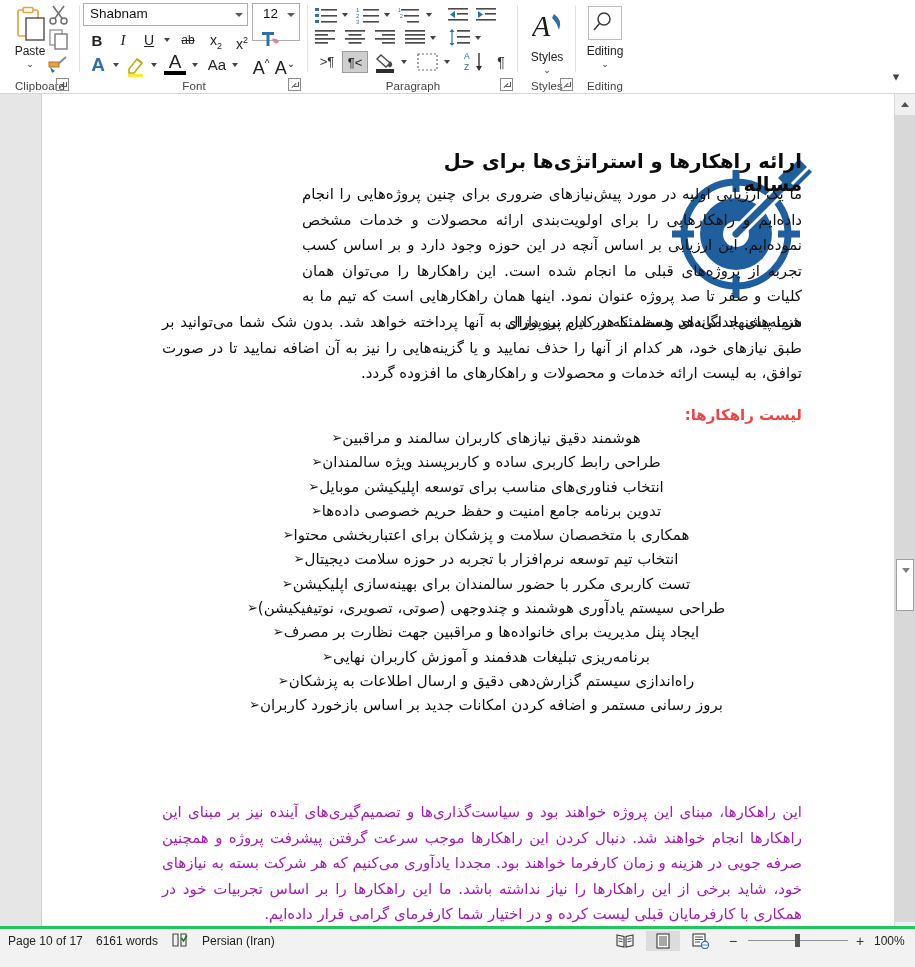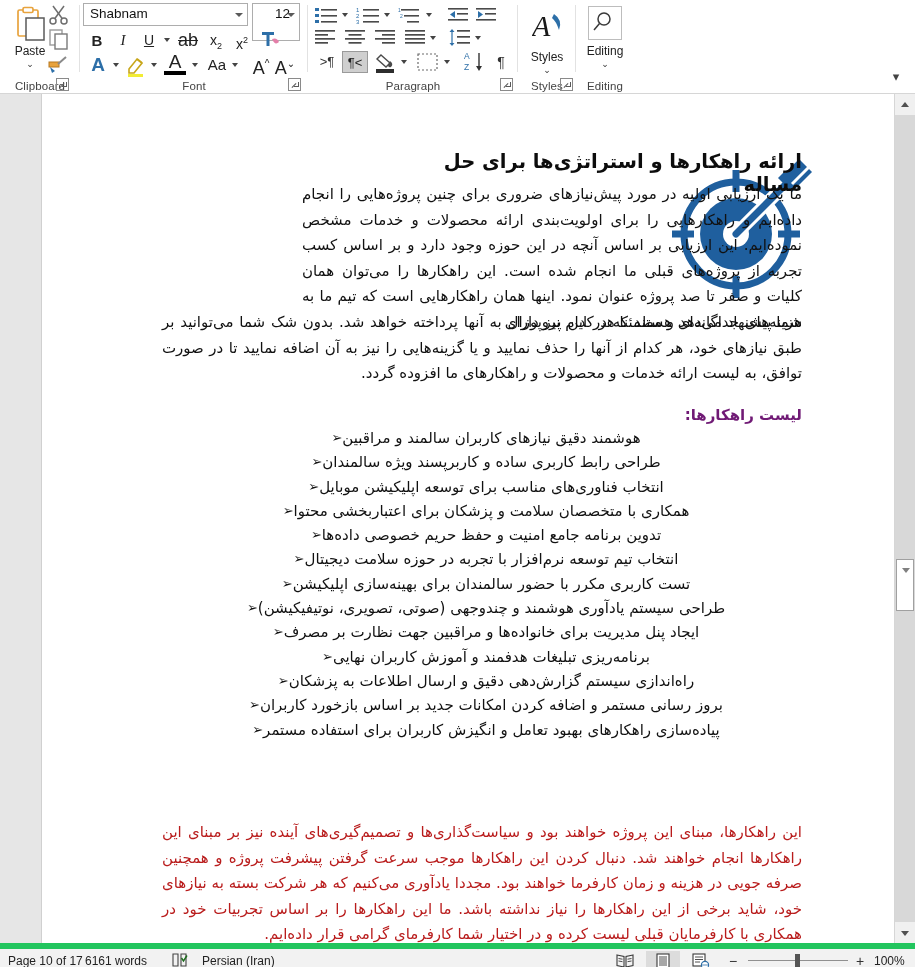--- a/index.html
+++ b/index.html
@@ -47,21 +47,21 @@
   
   #grp-font{left:80px;width:228px;}
   .fname{
     position:absolute;left:3px;top:3px;width:165px;height:23px;
     border:1px solid #adadad;background:#fff;box-sizing:border-box;
     font-size:13.5px;color:#111;padding:2px 4px 0 6px;cursor:text;
   }
   .fsize{
     position:absolute;left:172px;top:3px;width:48px;height:38px;
     border:1px solid #adadad;background:#fff;box-sizing:border-box;
-    font-size:13.5px;color:#111;padding:2px 4px 0 22px;cursor:text;
+    font-size:13.5px;color:#111;padding:2px 4px 0 10px;cursor:text;
   }
   .cb-arrow{
     position:absolute;right:4px;top:9px;width:0;height:0;
     border-left:4px solid transparent;border-right:4px solid transparent;
     border-top:4px solid #5a5a5a;
   }
   .fbtn{position:absolute;cursor:pointer;text-align:center;color:#222;}
 
   
   #grp-par{left:308px;width:210px;}
@@ -128,21 +128,21 @@
     list-style:none;margin:0;padding:0;
   }
   .bullets li{
     position:relative;font-size:15px;line-height:24.3px;color:#111;
     text-align:center;padding:0;white-space:nowrap;
   }
   .bullets li .bl{display:inline-block;}
   .bullets li .bul{display:inline-block;font-size:13px;padding-left:8px;vertical-align:1px;}
   .p-close{
     position:absolute;right:92px;top:706px;width:640px;
-    font-size:15px;line-height:25.5px;color:#b91c1c;text-align:justify;margin-top:20px;
+    font-size:15px;line-height:25.5px;color:#a21caf;text-align:justify;
   }
 
   
   .vscroll{
     position:absolute;right:0;top:94px;width:21px;height:849px;
     background:#f0f0f0;border-left:1px solid #d6d6d6;box-sizing:border-box;
   }
   .vs-track{position:absolute;left:0;top:21px;right:0;bottom:21px;background:#d8d8d8;}
   .vs-btn{
     position:absolute;left:0;width:20px;height:20px;background:#f0f0f0;cursor:pointer;
@@ -157,22 +157,22 @@
     position:absolute;left:1px;width:18px;top:465px;height:52px;
     background:#ffffff;border:1px solid #a0a0a0;box-sizing:border-box;cursor:pointer;
   }
   .vs-thumb:after{
     content:"";position:absolute;left:5px;top:8px;width:0;height:0;
     border-left:4px solid transparent;border-right:4px solid transparent;border-top:5px solid #808080;
   }
 
   
   .status{
-    position:absolute;left:0;bottom:0;width:915px;height:24px;
-    background:#f2f2f2;border-top:6px solid #22c55e;box-sizing:border-box;
+    position:absolute;left:0;bottom:0;width:915px;height:41px;
+    background:#f2f2f2;border-top:3px solid #22c55e;box-sizing:border-box;
     font-size:12px;color:#222;
   }
   .st{position:absolute;top:5px;cursor:pointer;white-space:nowrap;}
   .viewbtn{
     position:absolute;top:2px;width:34px;height:20px;cursor:pointer;
     display:flex;align-items:center;justify-content:center;
   }
   .viewbtn.active{background:#dcdcdc;}
   .zoom-minus,.zoom-plus{position:absolute;top:4px;width:14px;height:16px;cursor:pointer;color:#333;font-size:14px;line-height:16px;text-align:center;}
   .zoom-track{position:absolute;top:11px;height:1px;background:#909090;}
@@ -233,21 +233,21 @@
       </div>
       <div class="fsize">
         <span placeholder="Size">12</span>
         <i class="cb-arrow"></i>
       </div>
 
       <div class="fbtn" style="left:6px;top:30px;width:22px;height:21px;font-size:15px;font-weight:bold;line-height:21px;">B</div>
       <div class="fbtn" style="left:32px;top:30px;width:22px;height:21px;font-size:15px;font-style:italic;font-family:'Liberation Serif',serif;line-height:21px;">I</div>
       <div class="fbtn" style="left:58px;top:30px;width:22px;height:21px;font-size:14px;text-decoration:underline;line-height:21px;">U</div>
       <i class="mini-caret" style="left:84px;top:38px;"></i>
-      <div class="fbtn" style="left:95px;top:30px;width:26px;height:21px;font-size:18px;text-decoration:line-through;line-height:21px;">ab</div>
+      <div class="fbtn" style="left:95px;top:30px;width:26px;height:21px;font-size:12px;text-decoration:line-through;line-height:21px;">ab</div>
       <div class="fbtn" style="left:124px;top:30px;width:24px;height:21px;font-size:14px;line-height:21px;">
         <span>x</span><sub style="font-size:9px;">2</sub>
       </div>
       <div class="fbtn" style="left:150px;top:30px;width:24px;height:21px;font-size:14px;line-height:21px;">
         <span>x</span><sup style="font-size:9px;">2</sup>
       </div>
       <span class="fbtn" style="left:178px;top:29px;">
         <svg width="24" height="22" viewBox="0 0 24 22">
           <path d="M4 3 L16 3 L16 6 L11.5 6 L11.5 17 L8.5 17 L8.5 6 L4 6 Z" fill="#2d6fa8"></path>
           <path d="M14 10 q5 -2 7 3 q-4 4 -7 -3 Z" fill="#e37ea8"></path>
@@ -463,57 +463,56 @@
             <path d="M112 22 L132 2 L146 16 L126 36 Z" fill="#1f5f9e"></path>
             <path d="M118 16 L138 -4" stroke="#ffffff" stroke-width="3"></path>
             <path d="M126 28 L146 8" stroke="#ffffff" stroke-width="3"></path>
           </svg>
         </div>
 
         <div class="h-title">ارائه راهکارها و استراتژی‌ها برای حل مساله</div>
         <div class="p-intro">ما یک ارزیابی اولیه در مورد پیش‌نیازهای ضروری برای چنین پروژه‌هایی را انجام داده‌ایم و راهکارهایی را برای اولویت‌بندی ارائه محصولات و خدمات مشخص نموده‌ایم. این ارزیابی بر اساس آنچه در این حوزه وجود دارد و بر اساس کسب تجربه از پروژه‌های قبلی ما انجام شده است. این راهکارها را می‌توان همان کلیات و صفر تا صد پروژه عنوان نمود. اینها همان راهکارهایی است که تیم ما به شما پیشنهاد می‌دهد و مطمئنا هر کدام نیز دارای</div>
         <div class="p-intro2">هزینه‌های جداگانه‌ای هستند که در این پروپوزال به آنها پرداخته خواهد شد. بدون شک شما می‌توانید بر طبق نیازهای خود، هر کدام از آنها را حذف نمایید و یا گزینه‌هایی را نیز به آن اضافه نمایید تا در صورت توافق، به لیست ارائه خدمات و محصولات و راهکارهای ما افزوده گردد.</div>
 
-        <div class="red-head" style="color:#701a75;">لیست راهکارها:</div>
+        <div class="red-head" style="color:#ef4444;">لیست راهکارها:</div>
 
         <ul class="bullets">
           <li><span class="bl">هوشمند دقیق نیازهای کاربران سالمند و مراقبین</span><span class="bul">➢</span></li>
           <li><span class="bl">طراحی رابط کاربری ساده و کاربرپسند ویژه سالمندان</span><span class="bul">➢</span></li>
           <li><span class="bl">انتخاب فناوری‌های مناسب برای توسعه اپلیکیشن موبایل</span><span class="bul">➢</span></li>
+          <li><span class="bl">تدوین برنامه جامع امنیت و حفظ حریم خصوصی داده‌ها</span><span class="bul">➢</span></li>
           <li><span class="bl">همکاری با متخصصان سلامت و پزشکان برای اعتباربخشی محتوا</span><span class="bul">➢</span></li>
-          <li><span class="bl">تدوین برنامه جامع امنیت و حفظ حریم خصوصی داده‌ها</span><span class="bul">➢</span></li>
           <li><span class="bl">انتخاب تیم توسعه نرم‌افزار با تجربه در حوزه سلامت دیجیتال</span><span class="bul">➢</span></li>
           <li><span class="bl">تست کاربری مکرر با حضور سالمندان برای بهینه‌سازی اپلیکیشن</span><span class="bul">➢</span></li>
           <li><span class="bl">طراحی سیستم یادآوری هوشمند و چندوجهی (صوتی، تصویری، نوتیفیکیشن)</span><span class="bul">➢</span></li>
           <li><span class="bl">ایجاد پنل مدیریت برای خانواده‌ها و مراقبین جهت نظارت بر مصرف</span><span class="bul">➢</span></li>
           <li><span class="bl">برنامه‌ریزی تبلیغات هدفمند و آموزش کاربران نهایی</span><span class="bul">➢</span></li>
           <li><span class="bl">راه‌اندازی سیستم گزارش‌دهی دقیق و ارسال اطلاعات به پزشکان</span><span class="bul">➢</span></li>
           <li><span class="bl">بروز رسانی مستمر و اضافه کردن امکانات جدید بر اساس بازخورد کاربران</span><span class="bul">➢</span></li>
-          <li><span class="bl">پیاده‌سازی راهکارهای بهبود تعامل و انگیزش کاربران برای استفاده مستمر</span><span class="bul">➢</span></li>
         </ul>
 
         <div class="p-close">این راهکارها، مبنای این پروژه خواهند بود و سیاست‌گذاری‌ها و تصمیم‌گیری‌های آینده نیز بر مبنای این راهکارها انجام خواهند شد. دنبال کردن این راهکارها موجب سرعت گرفتن پیشرفت پروژه و همچنین صرفه جویی در هزینه و زمان کارفرما خواهند بود. مجددا یادآوری می‌کنیم که هر شرکت بسته به نیازهای خود، شاید برخی از این راهکارها را نیاز نداشته باشد. ما این راهکارها را بر اساس تجربیات خود در همکاری با کارفرمایان قبلی لیست کرده و در اختیار شما کارفرمای گرامی قرار داده‌ایم.</div>
       </div>
     </div>
   </div>
 
   <div class="vscroll">
     <div class="vs-track"></div>
     <div class="vs-btn up">
         <i class="vs-tri u"></i>
       </div>
     <div class="vs-thumb"></div>
     <div class="vs-btn dn">
         <i class="vs-tri d"></i>
       </div>
   </div>
 
   <div class="status">
     <span class="st" style="left:8px;">Page 10 of 17</span>
-    <span class="st" style="left:85px;">6161 words</span>
+    <span class="st" style="left:96px;">6161 words</span>
     <span class="st" style="left:172px;top:4px;">
       <svg width="16" height="15" viewBox="0 0 16 15">
         <path d="M1 1 L6 1 L6 13 L1 13 Z" fill="none" stroke="#444" stroke-width="1.1"></path>
         <path d="M9 1 L14 1 L14 13 L9 13 Z" fill="none" stroke="#444" stroke-width="1.1"></path>
         <path d="M9.5 5 L11.5 8 L15 2.5" fill="none" stroke="#1a6b1a" stroke-width="1.4"></path>
       </svg>
     </span>
     <span class="st" style="left:202px;">Persian (Iran)</span>
 
     <div class="viewbtn" style="left:608px;">

